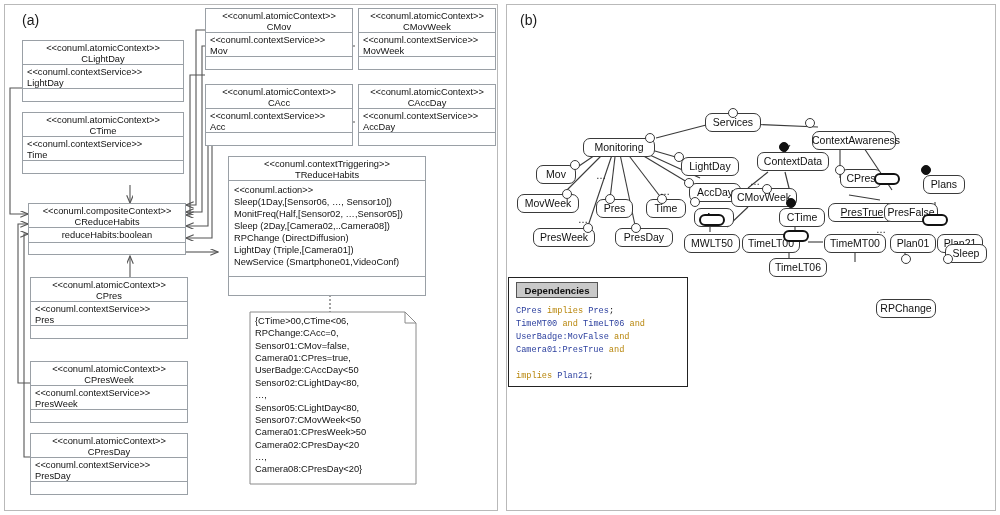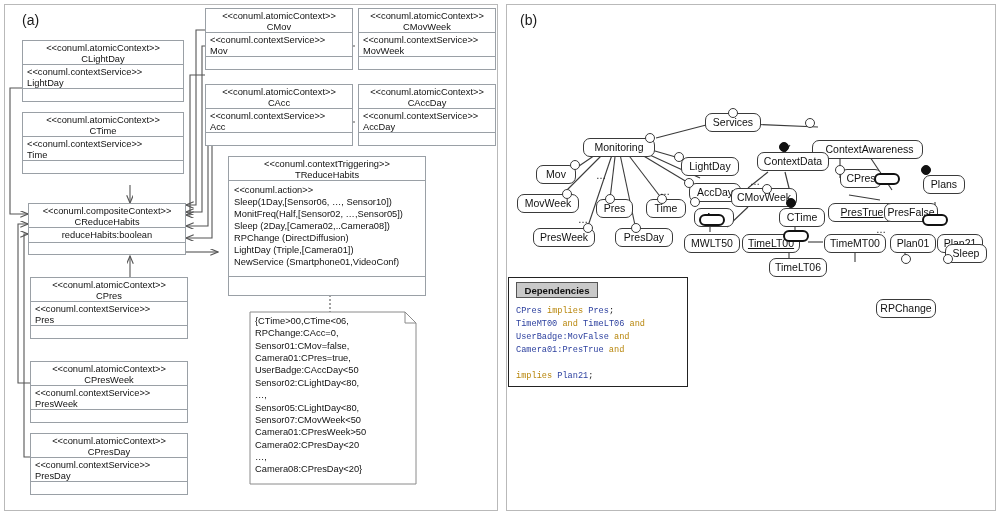--- a/index.html
+++ b/index.html
@@ -313,21 +313,21 @@
       <path d="M710,222 L710,232"></path>
     </g>
   </svg>
 
   <div class="fnode" style="left:705px;top:113px;width:56px;height:19px;">Services</div>
   <div class="opt-circle" style="left:728px;top:108px;"></div>
 
   <div class="fnode" style="left:583px;top:138px;width:72px;height:19px;">Monitoring</div>
   <div class="opt-circle" style="left:645px;top:133px;"></div>
 
-  <div class="fnode" style="left:812px;top:140px;width:111px;height:19px;padding-left:9px;">ContextAwareness</div>
+  <div class="fnode" style="left:812px;top:131px;width:84px;height:19px;padding-left:9px;">ContextAwareness</div>
   <div class="opt-circle" style="left:805px;top:118px;"></div>
 
   <div class="fnode" style="left:536px;top:165px;width:40px;height:19px;">Mov</div>
   <div class="opt-circle" style="left:570px;top:160px;"></div>
 
   <div class="fnode" style="left:517px;top:194px;width:62px;height:19px;">MovWeek</div>
   <div class="opt-circle" style="left:562px;top:189px;"></div>
 
   <div class="fnode" style="left:533px;top:228px;width:62px;height:19px;">PresWeek</div>
   <div class="opt-circle" style="left:583px;top:223px;"></div>
@@ -365,21 +365,21 @@
   <div class="fnode" style="left:828px;top:203px;width:68px;height:19px;text-decoration:underline;">PresTrue</div>
   <div class="fnode" style="left:884px;top:203px;width:54px;height:19px;">PresFalse</div>
   <div class="xor" style="left:874px;top:173px;"></div>
 
   <div class="fnode" style="left:923px;top:175px;width:42px;height:19px;">Plans</div>
   <div class="mand-dot" style="left:921px;top:165px;"></div>
 
   <div class="fnode" style="left:684px;top:234px;width:56px;height:19px;">MWLT50</div>
   <div class="xor" style="left:699px;top:214px;"></div>
 
-  <div class="fnode" style="left:742px;top:234px;width:58px;height:19px;text-decoration:underline;">TimeLT00</div>
+  <div class="fnode" style="left:742px;top:234px;width:58px;height:19px;">TimeLT00</div>
   <div class="fnode" style="left:769px;top:258px;width:58px;height:19px;">TimeLT06</div>
   <div class="fnode" style="left:824px;top:234px;width:62px;height:19px;">TimeMT00</div>
   <div class="xor" style="left:783px;top:230px;"></div>
 
   <div class="fnode" style="left:890px;top:234px;width:46px;height:19px;">Plan01</div>
   <div class="fnode" style="left:937px;top:234px;width:46px;height:19px;">Plan21</div>
   <div class="xor" style="left:922px;top:214px;"></div>
 
   <div class="fnode" style="left:876px;top:259px;width:60px;height:19px;margin-top:40px;">RPChange</div>
   <div class="opt-circle" style="left:901px;top:254px;"></div>

